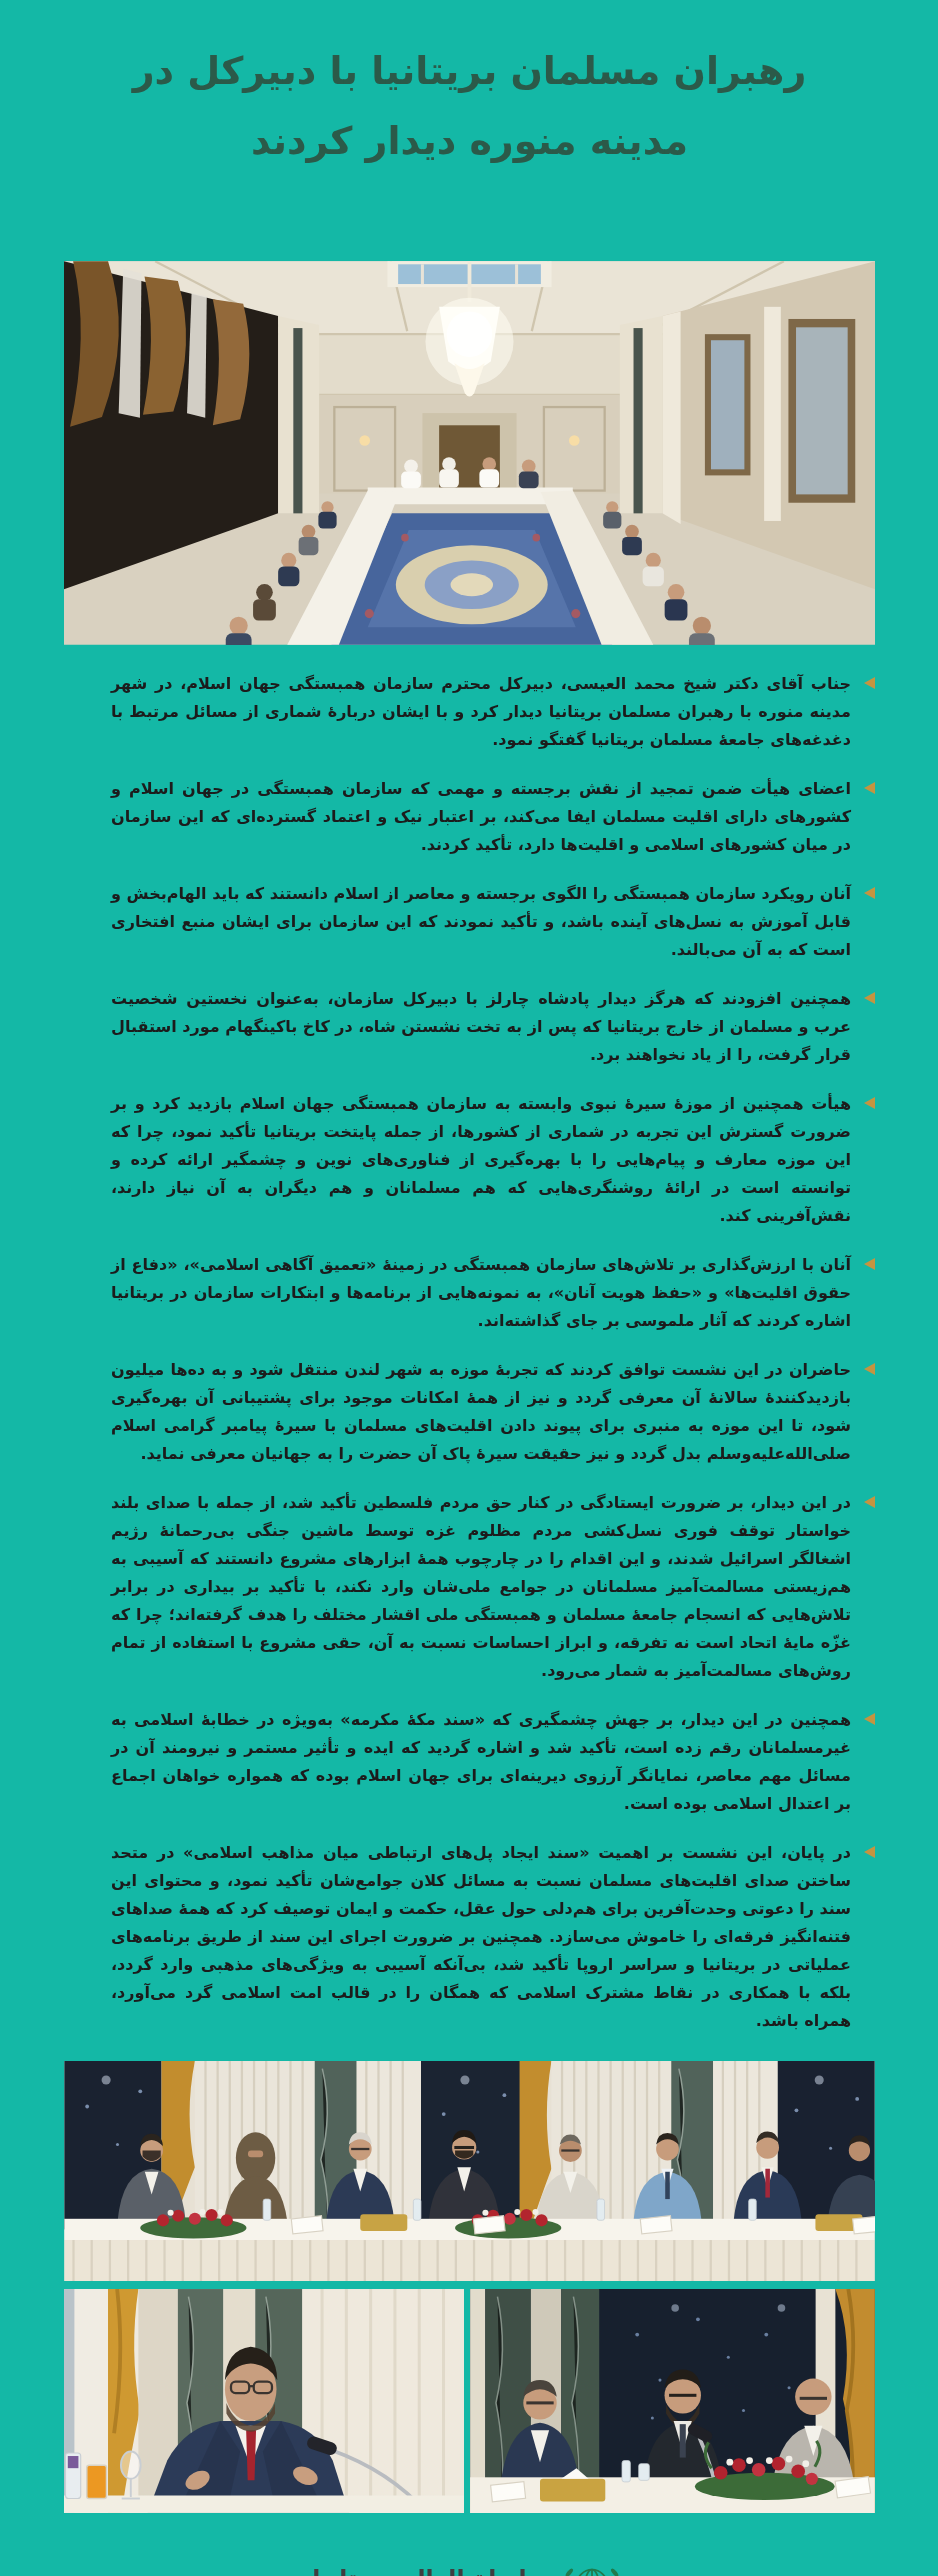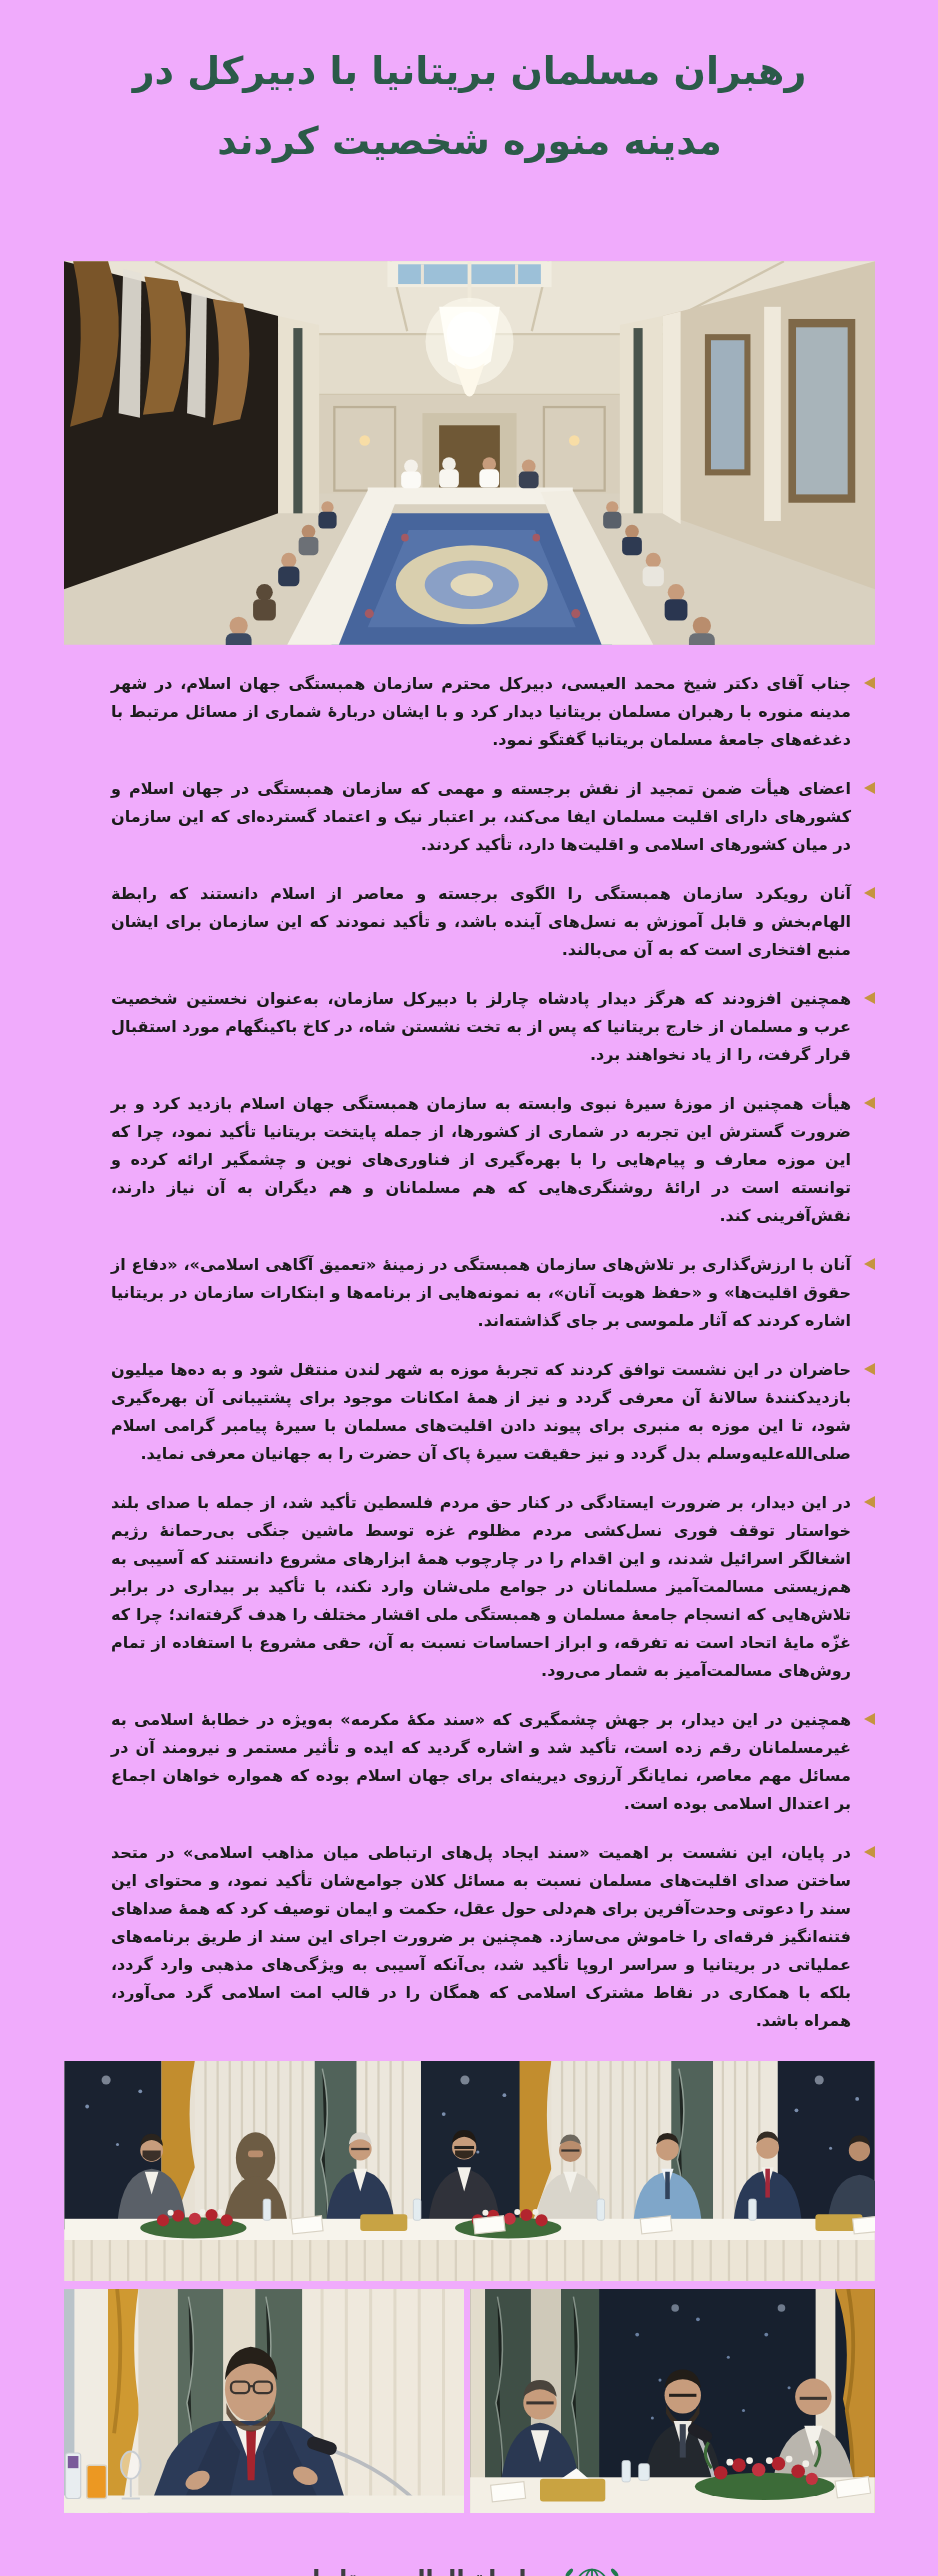--- a/index.html
+++ b/index.html
@@ -4,21 +4,21 @@
 <style>
   :root{
     --green:#2b5a49;
     --gold:#c59440;
     --logo-green:#1f7a4d;
     --ink:#1c1c1c;
   }
   *{box-sizing:border-box;}
   html,body{margin:0;padding:0;background:#ffffff;}
   .page{
-    width:939px;height:2576px;overflow:hidden;background:#f0abfc;
+    width:939px;height:2576px;overflow:hidden;background:#14b8a6;
     font-family:"DejaVu Sans",sans-serif;position:relative;
   }
   .content{width:811px;margin:0 auto;}
   .title{
     direction:rtl;text-align:center;color:var(--green);
     font-weight:700;font-size:38px;line-height:70px;
     margin:0;padding-top:36px;
   }
   .title span{display:block;}
   .photo{display:block;margin:0;line-height:0;}
@@ -51,21 +51,21 @@
   }
 </style>
 </head>
 <body>
 
 <div class="page">
   <div class="content">
 
     <h1 class="title">
       <span>رهبران مسلمان بریتانیا با دبیرکل در</span>
-      <span>مدینه منوره شخصیت کردند</span>
+      <span>مدینه منوره دیدار کردند</span>
     </h1>
 
     <figure class="photo photo-hero">
       <svg width="811" height="384" viewBox="0 0 1068 505" xmlns="http://www.w3.org/2000/svg">
         <rect width="1068" height="505" fill="#d9d1c0"></rect>
 
         <polygon points="0,0 1068,0 1068,112 792,96 276,96 0,112" fill="#eae4d6"></polygon>
         <polygon points="276,96 792,96 732,176 336,176" fill="#e3dccb"></polygon>
         <g stroke="#cfc5ae" stroke-width="3" fill="none">
           <path d="M120,0 L312,100"></path>
@@ -201,21 +201,21 @@
       <div class="para">
         <span class="bullet"></span>
         <p class="ptext">جناب آقای دکتر شیخ محمد العیسی، دبیرکل محترم سازمان همبستگی جهان اسلام، در شهر مدینه منوره با رهبران مسلمان بریتانیا دیدار کرد و با ایشان دربارهٔ شماری از مسائل مرتبط با دغدغه‌های جامعهٔ مسلمان بریتانیا گفتگو نمود.</p>
       </div>
       <div class="para">
         <span class="bullet"></span>
         <p class="ptext">اعضای هیأت ضمن تمجید از نقش برجسته و مهمی که سازمان همبستگی در جهان اسلام و کشورهای دارای اقلیت مسلمان ایفا می‌کند، بر اعتبار نیک و اعتماد گسترده‌ای که این سازمان در میان کشورهای اسلامی و اقلیت‌ها دارد، تأکید کردند.</p>
       </div>
       <div class="para">
         <span class="bullet"></span>
-        <p class="ptext">آنان رویکرد سازمان همبستگی را الگوی برجسته و معاصر از اسلام دانستند که رابطة الهام‌بخش و قابل آموزش به نسل‌های آینده باشد، و تأکید نمودند که این سازمان برای ایشان منبع افتخاری است که به آن می‌بالند.</p>
+        <p class="ptext">آنان رویکرد سازمان همبستگی را الگوی برجسته و معاصر از اسلام دانستند که باید الهام‌بخش و قابل آموزش به نسل‌های آینده باشد، و تأکید نمودند که این سازمان برای ایشان منبع افتخاری است که به آن می‌بالند.</p>
       </div>
       <div class="para">
         <span class="bullet"></span>
         <p class="ptext">همچنین افزودند که هرگز دیدار پادشاه چارلز با دبیرکل سازمان، به‌عنوان نخستین شخصیت عرب و مسلمان از خارج بریتانیا که پس از به تخت نشستن شاه، در کاخ باکینگهام مورد استقبال قرار گرفت، را از یاد نخواهند برد.</p>
       </div>
       <div class="para">
         <span class="bullet"></span>
         <p class="ptext">هیأت همچنین از موزهٔ سیرهٔ نبوی وابسته به سازمان همبستگی جهان اسلام بازدید کرد و بر ضرورت گسترش این تجربه در شماری از کشورها، از جمله پایتخت بریتانیا تأکید نمود، چرا که این موزه معارف و پیام‌هایی را با بهره‌گیری از فناوری‌های نوین و چشمگیر ارائه کرده و توانسته است در ارائهٔ روشنگری‌هایی که هم مسلمانان و هم دیگران به آن نیاز دارند، نقش‌آفرینی کند.</p>
       </div>
       <div class="para">

